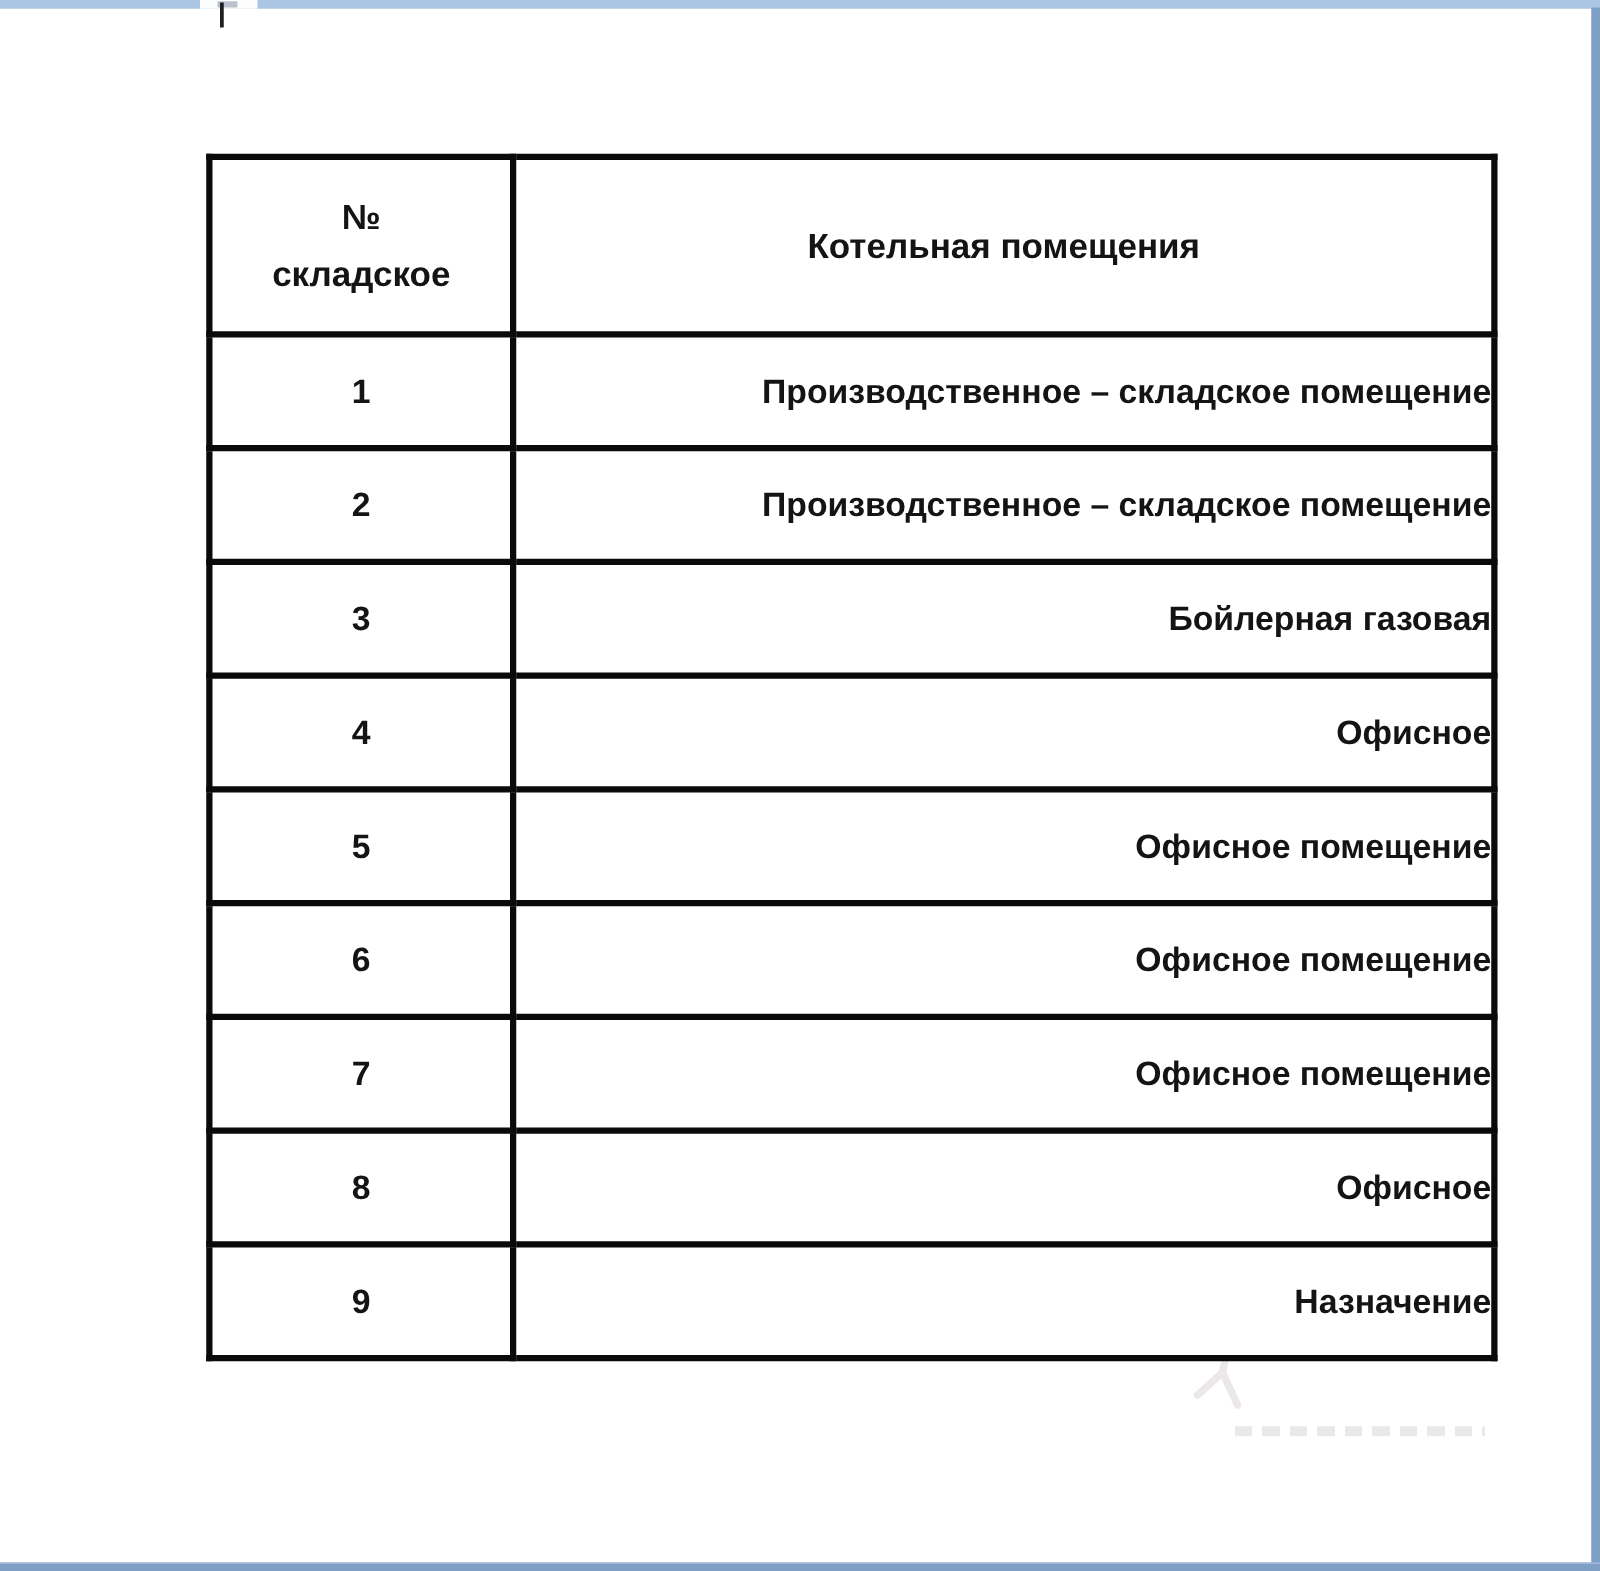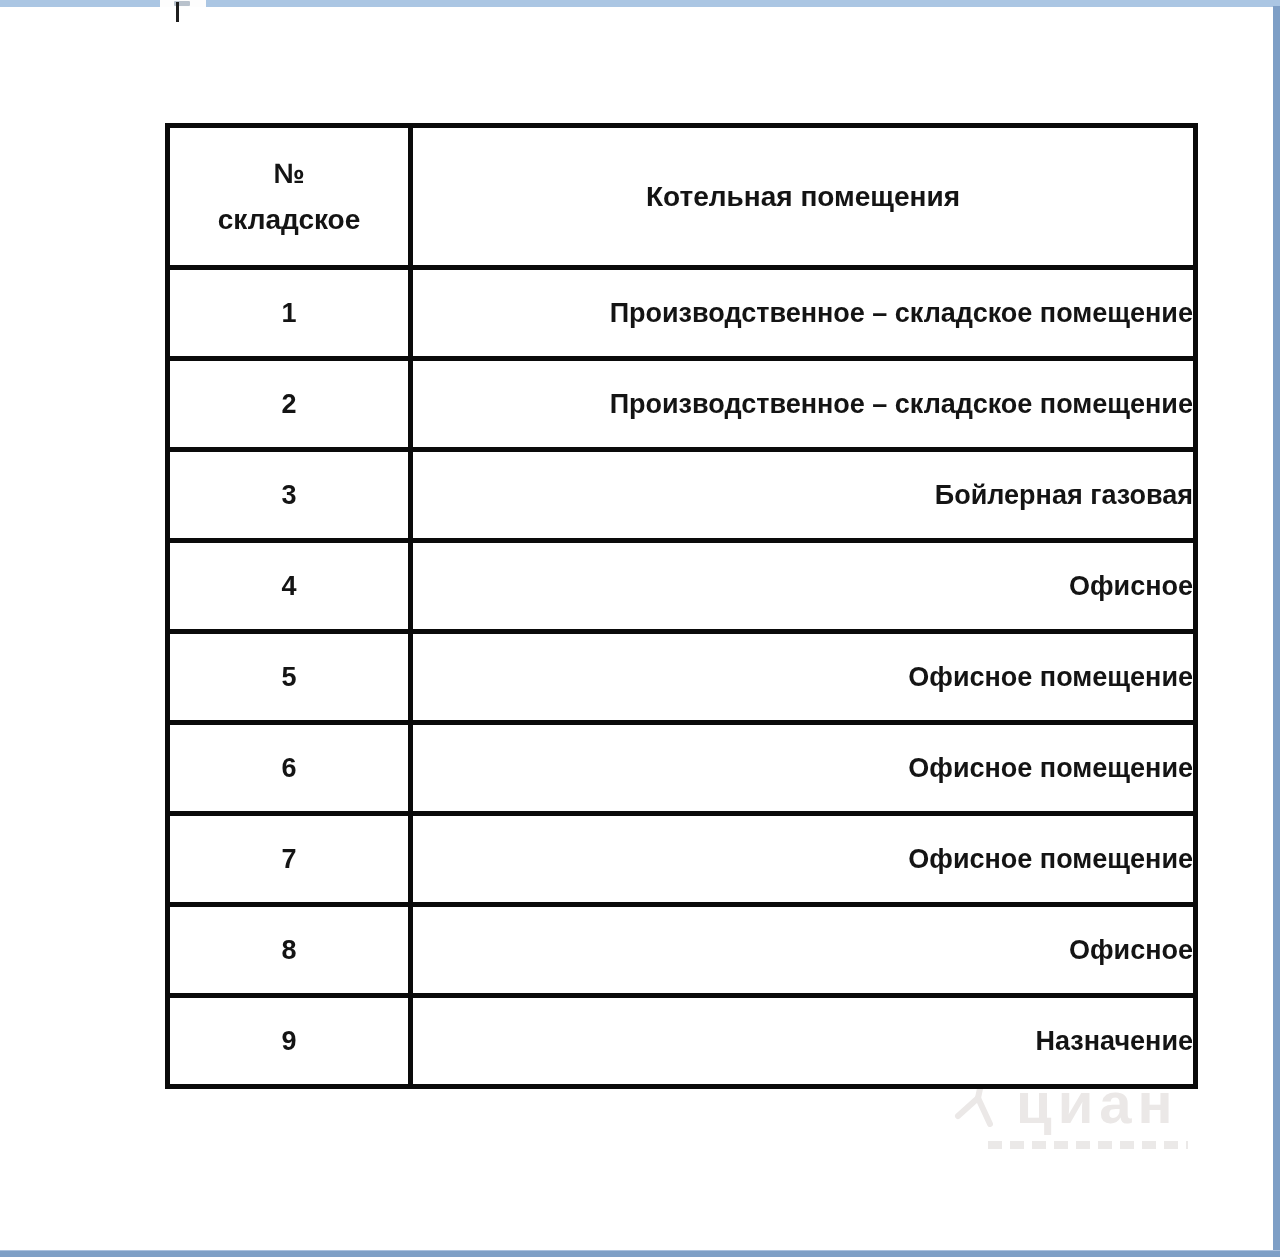--- a/index.html
+++ b/index.html
@@ -138,21 +138,20 @@
         <g stroke="#ebe8e7" stroke-width="6" stroke-linecap="round" fill="none">
           <circle cx="36" cy="14" r="8"></circle>
           <path d="M36 24 L30 52"></path>
           <path d="M34 30 L18 16"></path>
           <path d="M38 30 L50 14"></path>
           <path d="M30 52 L10 70"></path>
           <path d="M30 52 L42 78"></path>
         </g>
       </svg>
     </span>
-    <span class="watermark-text">циан</span>
   </div>
   <div class="watermark-sub"></div>
 
   <table class="rooms">
     <colgroup>
       <col class="c-num">
       <col class="c-purpose">
     </colgroup>
     <thead>
       <tr>

